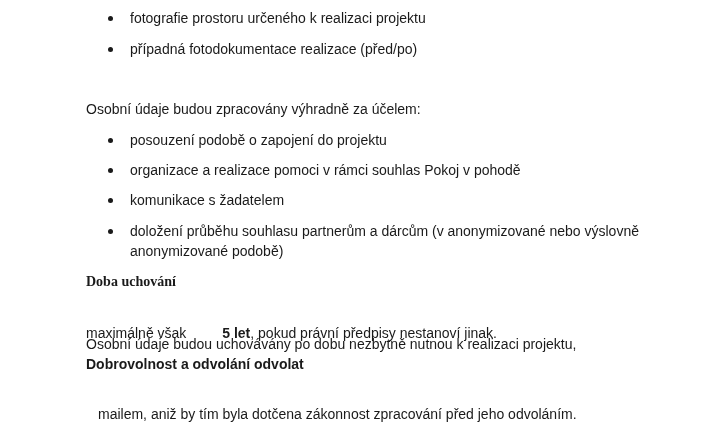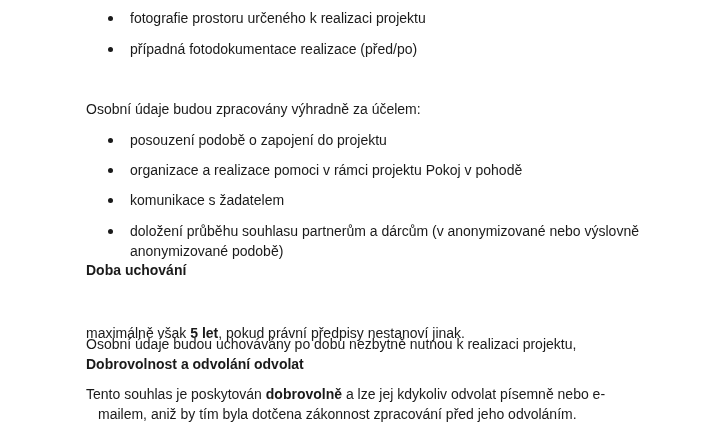--- a/index.html
+++ b/index.html
@@ -7,21 +7,21 @@
       width: 724px; height: 423px; overflow: hidden; position: relative;
       font-family: "Liberation Sans", "DejaVu Sans", sans-serif;
       color: #1a1a1a; font-size: 14px;
     }
     .page { position: absolute; left: 0; top: 0; width: 724px; height: 368px; }
     .line { position: absolute; left: 86px; white-space: nowrap; line-height: 20px; }
     .bullet-row { position: absolute; left: 86px; width: 560px; }
     .bullet-dot { position: absolute; left: 22px; top: 8px; width: 5px; height: 5px; border-radius: 50%; background: #1a1a1a; }
     .bullet-text { position: absolute; left: 44px; width: 520px; line-height: 20px; }
     .heading { font-weight: bold; }
-    b { font-weight: bold; }
+    b { font-weight: bold; margin-left: 32px; }
   </style>
 </head>
 <body>
 
 <div class="page">
 
   <div class="bullet-row" style="top:8px;">
     <span class="bullet-dot"></span>
     <span class="bullet-text">fotografie prostoru určeného k realizaci projektu</span>
   </div>
@@ -31,35 +31,34 @@
   </div>
 
   <div class="line" style="top:99px;">Osobní údaje budou zpracovány výhradně za účelem:</div>
 
   <div class="bullet-row" style="top:130px;">
     <span class="bullet-dot"></span>
     <span class="bullet-text">posouzení podobě o zapojení do projektu</span>
   </div>
   <div class="bullet-row" style="top:160px;">
     <span class="bullet-dot"></span>
-    <span class="bullet-text">organizace a realizace pomoci v rámci projektu Pokoj v pohodě</span>
+    <span class="bullet-text">organizace a realizace pomoci v rámci souhlas Pokoj v pohodě</span>
   </div>
   <div class="bullet-row" style="top:190px;">
     <span class="bullet-dot"></span>
     <span class="bullet-text">komunikace s žadatelem</span>
   </div>
   <div class="bullet-row" style="top:221px;">
     <span class="bullet-dot"></span>
     <span class="bullet-text">doložení průběhu souhlasu partnerům a dárcům (v anonymizované nebo výslovně</span>
   </div>
   <div class="bullet-row" style="top:241px;">
     <span class="bullet-text">anonymizované podobě)</span>
   </div>
 
-  <div class="line heading" style="top:260px;">Doba uchování</div>
+  <div class="line heading" style="top:272px;font-family:Liberation Serif, serif;">Doba uchování</div>
   <div class="line" style="top:303px;margin-top:31px;">Osobní údaje budou uchovávány po dobu nezbytně nutnou k realizaci projektu,</div>
   <div class="line" style="top:323px;"><span>maximálně však </span><b>5 let</b><span>, pokud právní předpisy nestanoví jinak.</span></div>
 
   <div class="line heading" style="top:354px;">Dobrovolnost a odvolání odvolat</div>
-  <div class="line" style="top:384px;"><span>Tento souhlas je poskytován </span><b>dobrovolně</b><span> a lze jej kdykoliv odvolat písemně nebo e-</span></div>
   <div class="line" style="top:404px;margin-left:12px;">mailem, aniž by tím byla dotčena zákonnost zpracování před jeho odvoláním.</div>
 
 </div>
 
 </body></html>

